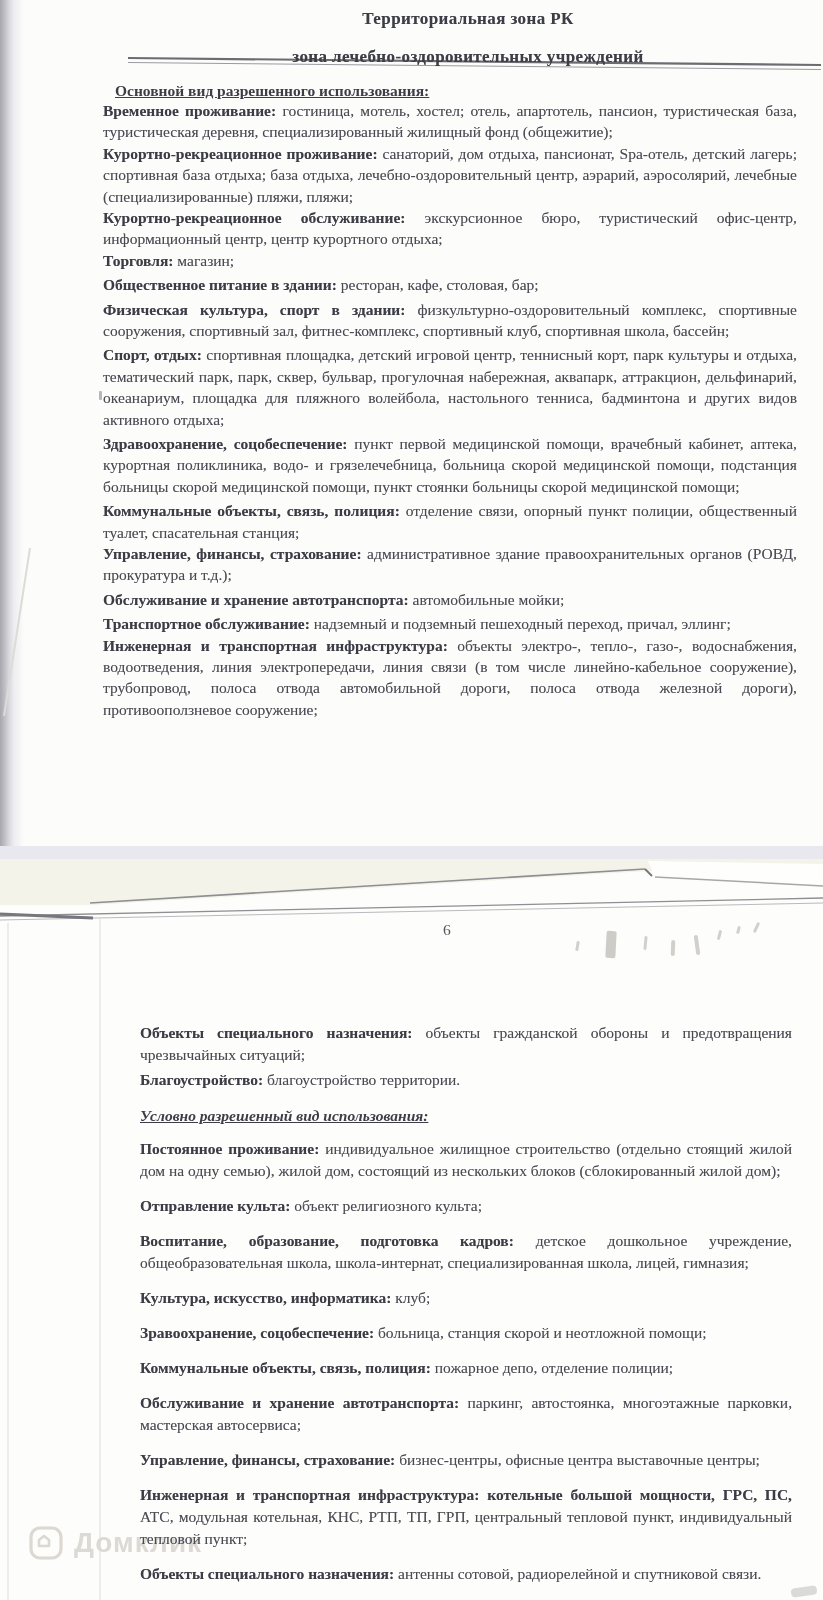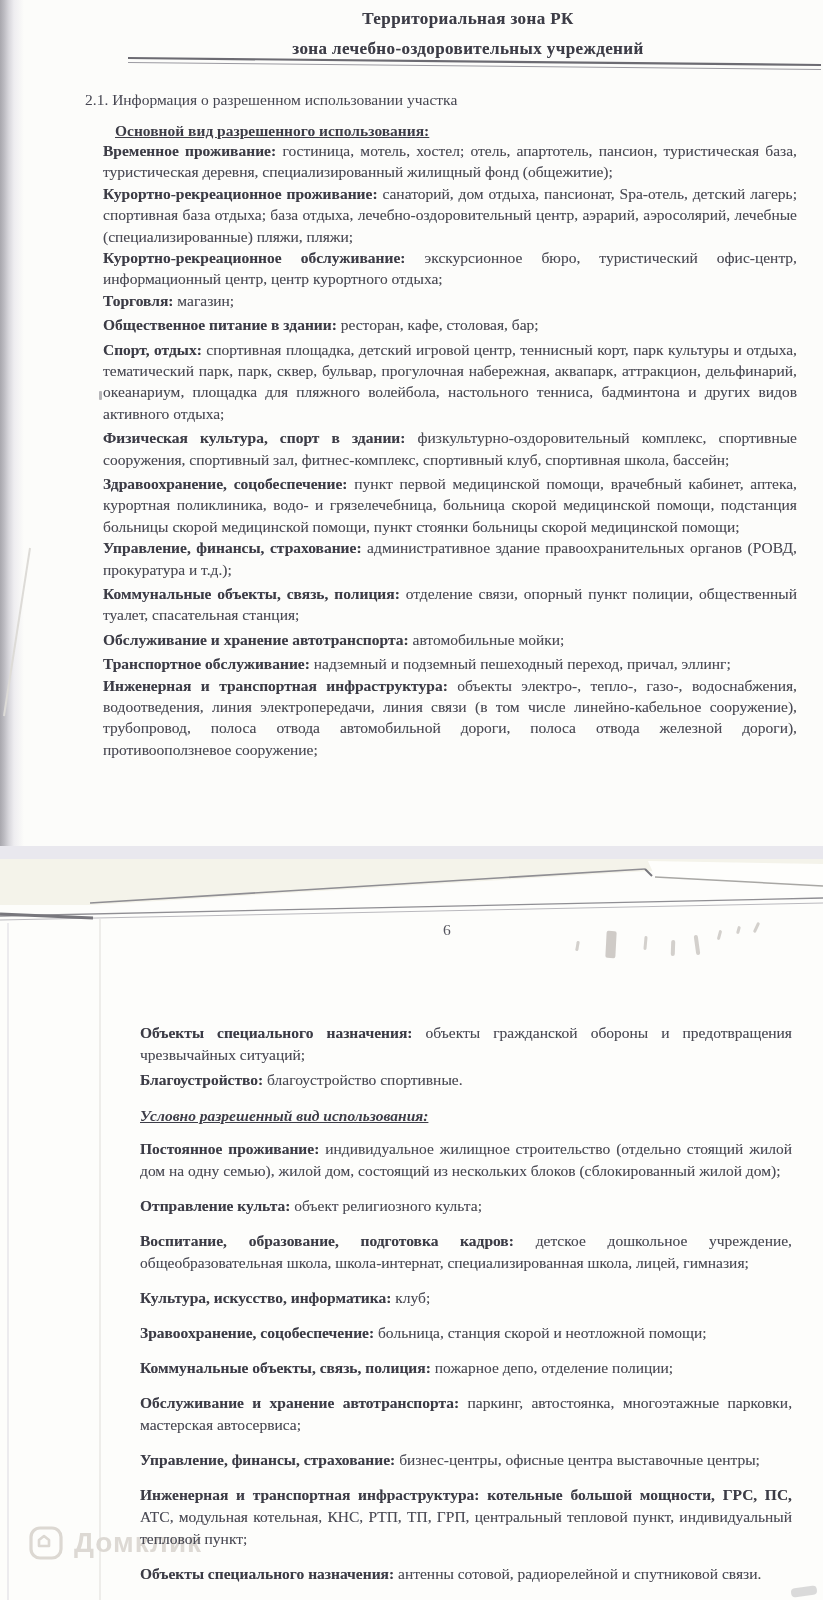--- a/index.html
+++ b/index.html
@@ -21,21 +21,21 @@
   .p1-art,.p2-art{position:absolute;left:0;top:0;pointer-events:none;}
   .p1-content{
     position:relative;z-index:2;
     padding:8px 26px 0 103px;
   }
   .title{
     text-align:center;font-weight:bold;font-size:17px;line-height:1.35;
     color:#3d3d47;letter-spacing:.4px;margin:0;padding-left:36px;
     text-shadow:0 0 .5px rgba(60,60,72,.45);
   }
-  .title.second{margin-top:7px;}
+  .title.second{margin-top:15px;}
   .sec-heading{
     font-size:15.5px;margin:30px 0 0 -18px;color:#454550;
   }
   .primary-heading,.cond-heading{
     font-weight:bold;text-decoration:underline;font-size:15.5px;
     margin:13px 0 0 12px;color:#3d3d47;
   }
   .para{
     font-size:15.5px;line-height:21.5px;text-align:justify;
     margin:3px 0 0 0;color:#4a4a54;
@@ -94,33 +94,32 @@
       <line x1="128" y1="62.5" x2="821" y2="69.5" stroke="#9b9aa1" stroke-width="1"></line>
 
       <line x1="30" y1="548" x2="4" y2="716" stroke="#dddbd7" stroke-width="2"></line>
     </svg>
 
     <div class="mark-small"></div>
 
     <div class="p1-content">
       <h1 class="title">Территориальная зона  РК</h1>
       <h2 class="title second">зона лечебно-оздоровительных учреждений</h2>
-      <p class="sec-heading">2.1. Информация о разрешенном использовании участка</p>
       <p class="primary-heading">Основной  вид разрешенного использования:</p>
       <div id="p1-paras">
           <p class="para gap"><b>Временное проживание: </b><span>гостиница, мотель, хостел; отель, апартотель, пансион, туристическая база, туристическая деревня, специализированный жилищный фонд (общежитие);</span></p>
           <p class="para gap"><b>Курортно-рекреационное проживание: </b><span>санаторий, дом отдыха, пансионат, Spa-отель, детский лагерь; спортивная база отдыха; база отдыха, лечебно-оздоровительный центр, аэрарий, аэросолярий, лечебные (специализированные) пляжи, пляжи;</span></p>
           <p class="para gap"><b>Курортно-рекреационное обслуживание: </b><span>экскурсионное бюро, туристический офис-центр, информационный центр, центр курортного отдыха;</span></p>
           <p class="para gap"><b>Торговля: </b><span>магазин;</span></p>
           <p class="para"><b>Общественное питание в здании: </b><span>ресторан, кафе, столовая, бар;</span></p>
+          <p class="para"><b>Физическая культура, спорт в здании: </b><span>физкультурно-оздоровительный комплекс, спортивные сооружения, спортивный зал, фитнес-комплекс,  спортивный клуб, спортивная школа, бассейн;</span></p>
           <p class="para"><b>Спорт, отдых: </b><span>спортивная площадка, детский игровой центр, теннисный корт, парк культуры и отдыха, тематический парк, парк, сквер, бульвар, прогулочная набережная, аквапарк, аттракцион, дельфинарий, океанариум, площадка для пляжного волейбола, настольного тенниса, бадминтона и других видов активного отдыха;</span></p>
-          <p class="para"><b>Физическая культура, спорт в здании: </b><span>физкультурно-оздоровительный комплекс, спортивные сооружения, спортивный зал, фитнес-комплекс,  спортивный клуб, спортивная школа, бассейн;</span></p>
           <p class="para"><b>Здравоохранение, соцобеспечение: </b><span>пункт первой медицинской помощи, врачебный кабинет, аптека, курортная поликлиника, водо- и грязелечебница, больница скорой медицинской помощи, подстанция больницы скорой медицинской помощи, пункт стоянки больницы скорой медицинской помощи;</span></p>
+          <p class="para"><b>Коммунальные объекты, связь, полиция: </b><span>отделение связи, опорный пункт полиции, общественный туалет, спасательная станция;</span></p>
           <p class="para gap"><b>Управление, финансы, страхование: </b><span>административное здание правоохранительных органов (РОВД, прокуратура и т.д.);</span></p>
-          <p class="para"><b>Коммунальные объекты, связь, полиция: </b><span>отделение связи, опорный пункт полиции, общественный туалет, спасательная станция;</span></p>
           <p class="para"><b>Обслуживание и хранение автотранспорта: </b><span>автомобильные мойки;</span></p>
           <p class="para"><b>Транспортное обслуживание: </b><span>надземный и подземный пешеходный переход, причал, эллинг;</span></p>
           <p class="para gap"><b>Инженерная и транспортная инфраструктура: </b><span>объекты электро-, тепло-, газо-, водоснабжения, водоотведения, линия электропередачи, линия связи (в том числе линейно-кабельное сооружение), трубопровод, полоса отвода автомобильной дороги, полоса отвода железной дороги), противооползневое сооружение;</span></p>
         </div>
     </div>
   </section>
 
   <div class="page-gap"></div>
 
   <section class="page page2">
@@ -155,21 +154,21 @@
       <div class="stamp" style="left:671px;top:81px;width:4px;height:16px;transform:rotate(2deg);"></div>
       <div class="stamp" style="left:695px;top:76px;width:4px;height:20px;transform:rotate(-8deg);"></div>
       <div class="stamp" style="left:718px;top:71px;width:3px;height:10px;transform:rotate(15deg);"></div>
       <div class="stamp" style="left:737px;top:67px;width:3px;height:8px;transform:rotate(15deg);"></div>
       <div class="stamp" style="left:755px;top:63px;width:3px;height:11px;transform:rotate(25deg);"></div>
     </div>
 
     <div class="p2-content">
       <div id="p2-top-paras">
           <p class="para"><b>Объекты специального назначения: </b><span>объекты гражданской обороны и предотвращения чрезвычайных ситуаций;</span></p>
-          <p class="para"><b>Благоустройство: </b><span>благоустройство спортивные.</span></p>
+          <p class="para"><b>Благоустройство: </b><span>благоустройство территории.</span></p>
         </div>
       <p class="cond-heading">Условно разрешенный вид использования:</p>
       <div id="p2-paras">
           <p class="para gap"><b>Постоянное проживание: </b><span>индивидуальное жилищное строительство (отдельно стоящий жилой дом на одну семью), жилой дом, состоящий из нескольких блоков (сблокированный жилой дом);</span></p>
           <p class="para gap"><b>Отправление культа: </b><span>объект религиозного культа;</span></p>
           <p class="para gap"><b>Воспитание, образование, подготовка кадров: </b><span>детское дошкольное учреждение, общеобразовательная школа, школа-интернат, специализированная школа, лицей, гимназия;</span></p>
           <p class="para gap"><b>Культура, искусство, информатика: </b><span>клуб;</span></p>
           <p class="para gap"><b>Зравоохранение, соцобеспечение: </b><span>больница, станция скорой и неотложной помощи;</span></p>
           <p class="para gap"><b>Коммунальные объекты, связь, полиция: </b><span>пожарное депо, отделение полиции;</span></p>
           <p class="para gap"><b>Обслуживание и хранение автотранспорта: </b><span>паркинг, автостоянка, многоэтажные парковки, мастерская автосервиса;</span></p>

